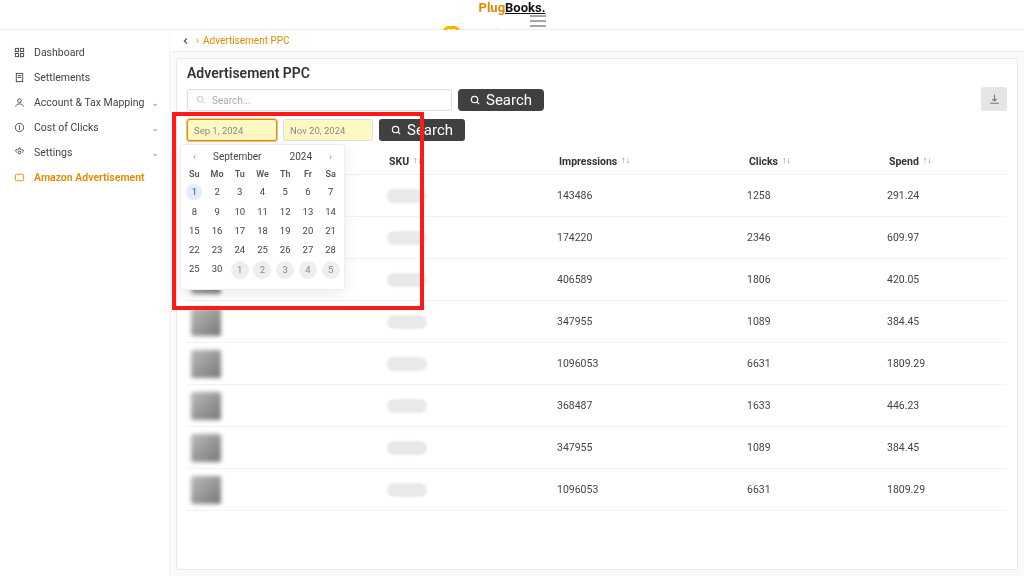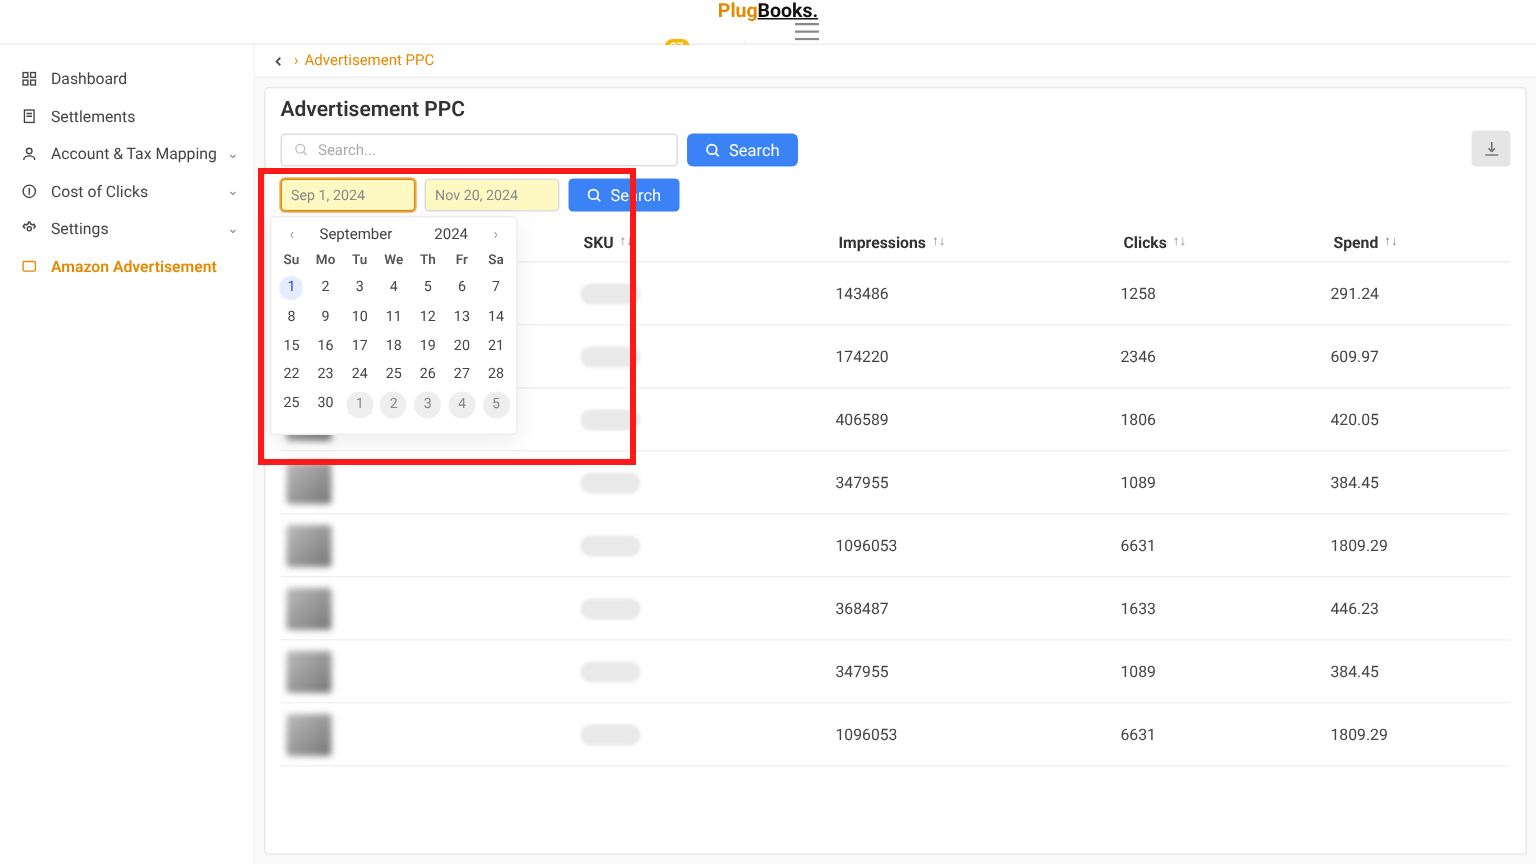--- a/index.html
+++ b/index.html
@@ -29,21 +29,21 @@
 
   .main { flex: 1; background: #fafafa; overflow: hidden; position: relative; }
   .crumbbar { height: 22px; display: flex; align-items: center; padding: 0 10px; background: #fff; border-bottom: 1px solid #eee; color: #e58900; font-size: 10px; gap: 4px; }
   .crumbbar .back { color: #555; cursor: pointer; }
   .page-card { margin: 6px; background: #fff; border: 1px solid #e9e9e9; border-radius: 3px; padding: 6px 10px 10px; height: calc(100% - 34px); overflow: hidden; }
   .page-title { font-size: 14px; font-weight: 600; color: #333; margin-bottom: 6px; }
 
   .search-row { display: flex; gap: 6px; align-items: flex-end; }
   .search-input { flex: 0 0 265px; height: 22px; border: 1px solid #ddd; border-radius: 3px; display: flex; align-items: center; padding: 0 8px; color: #aaa; font-size: 10px; background: #fff; }
   .search-input .sicon { margin-right: 6px; color: #bbb; }
-  .btn-black { background: #3b82f6; color: #fff; border: none; border-radius: 4px; height: 22px; padding: 0 12px; display: inline-flex; align-items: center; gap: 5px; font-size: 11px; cursor: pointer; }
+  .btn-black { background: #404040; color: #fff; border: none; border-radius: 4px; height: 22px; padding: 0 12px; display: inline-flex; align-items: center; gap: 5px; font-size: 15px; cursor: pointer; }
   .dl-btn { margin-left: auto; width: 26px; height: 24px; background: #e5e5e5; border-radius: 3px; display: flex; align-items: center; justify-content: center; cursor: pointer; }
 
   .date-row { margin-top: 8px; display: flex; gap: 6px; align-items: center; }
   .date-input { width: 90px; height: 22px; border: 1px solid #ddd; border-radius: 3px; font-size: 9.5px; color: #888; padding: 0 6px; display: flex; align-items: center; background: #fef9c3; }
   .date-input.focused { border-color: #e58900; box-shadow: 0 0 0 1px #f0c38a; }
 
   
   .red-highlight { position: absolute; border: 4px solid #ff1a1a; pointer-events: none; z-index: 30; }
 
   

